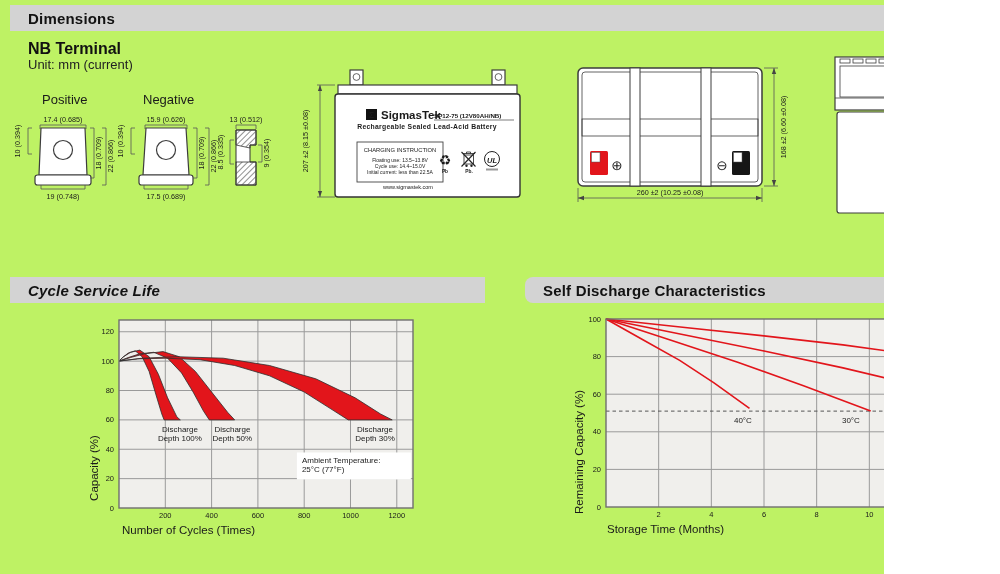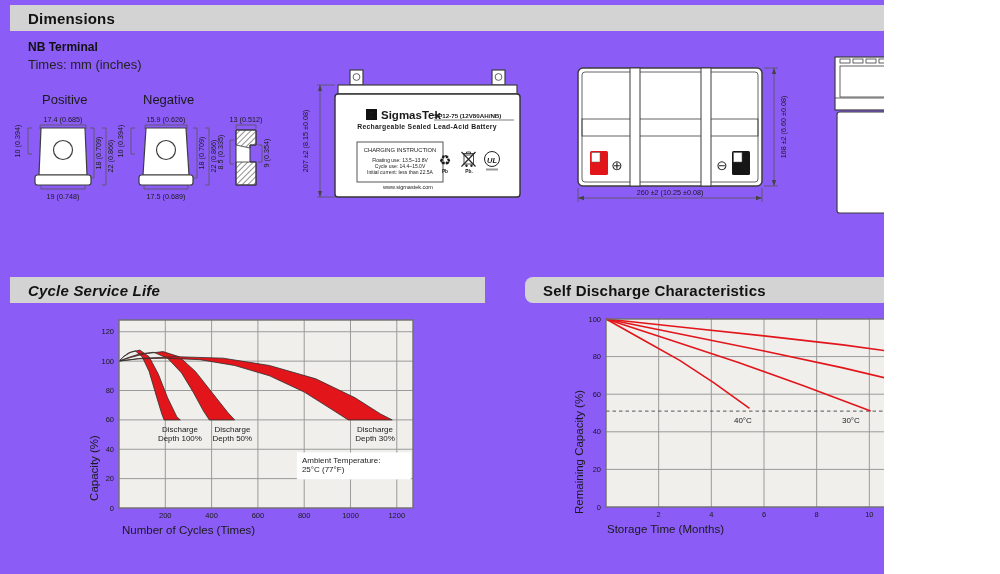--- a/index.html
+++ b/index.html
@@ -1,40 +1,40 @@
 <!DOCTYPE html>
 <html><head>
 <meta charset="utf-8">
 <style>
   html,body{margin:0;padding:0;background:#fff;}
-  .page{position:relative;width:884px;height:574px;background:#8b5cf6;overflow:hidden;
+  .page{position:relative;width:884px;height:574px;background:#bef264;overflow:hidden;
         font-family:"Liberation Sans",sans-serif;color:#161616;}
   .bar{position:absolute;height:26px;background:#d3d3d3;box-sizing:border-box;
        display:flex;align-items:center;padding-left:18px;font-weight:bold;
        font-size:15px;letter-spacing:.2px;color:#121212;}
-  .heading{position:absolute;font-weight:bold;font-size:12px;color:#111;}
+  .heading{position:absolute;font-weight:bold;font-size:16px;color:#111;}
   .note{position:absolute;font-size:13px;color:#222;}
   svg{position:absolute;overflow:visible;}
   svg text{font-family:"Liberation Sans",sans-serif;fill:#1a1a1a;}
   .bd{stroke:#3d3d3d;stroke-width:1.2;fill:#fff;}
   .bd2{stroke:#3d3d3d;stroke-width:0.8;fill:none;}
   .dim{stroke:#555;stroke-width:0.8;fill:none;}
   .d7{font-size:7.2px;}
   .mid{text-anchor:middle;}
 </style>
 </head>
 <body>
 
 <div class="page">
 
   <div class="bar" style="left:10px;top:5px;width:980px;">
     <span>Dimensions</span>
   </div>
   <div class="heading" style="left:28px;top:40px;">NB Terminal</div>
-  <div class="note" style="left:28px;top:57px;">Times: mm (inches)</div>
+  <div class="note" style="left:28px;top:57px;">Unit: mm (current)</div>
 
   <svg style="left:10px;top:88px;" width="290" height="120" viewBox="0 0 290 120">
     <defs>
       <pattern id="hatch" width="4" height="4" patternUnits="userSpaceOnUse" patternTransform="rotate(45)">
         <line x1="0" y1="0" x2="0" y2="4" stroke="#555" stroke-width="1.3"></line>
       </pattern>
     </defs>
 
     <g>
       <text x="32" y="16" font-size="13">Positive</text>

